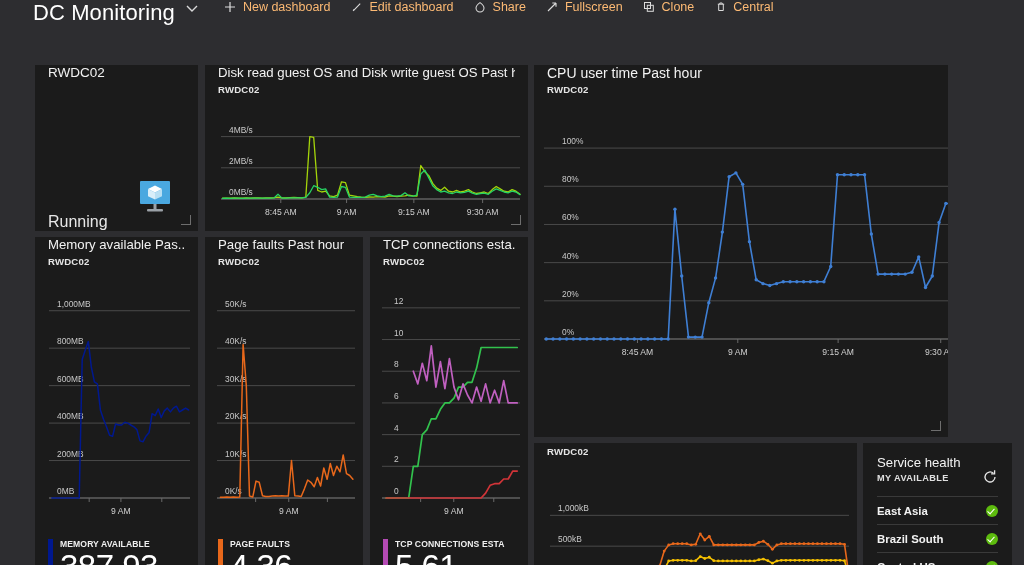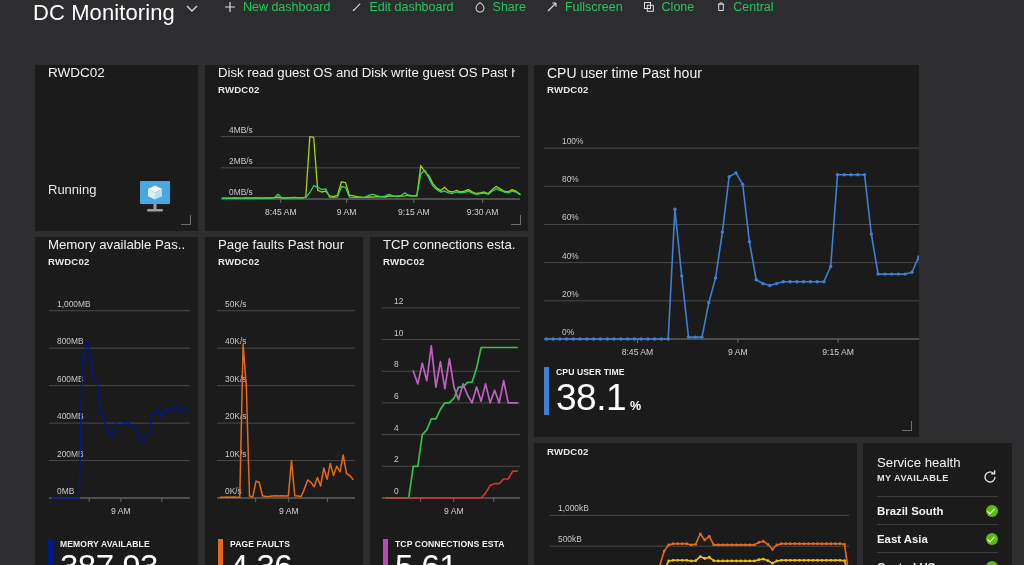--- a/index.html
+++ b/index.html
@@ -8,32 +8,32 @@
     background:#2d2d30;
     font-family:"Liberation Sans", sans-serif;
     color:#ffffff;
     -webkit-font-smoothing:antialiased;
   }
   
   .topbar{height:52px;display:flex;align-items:flex-start;padding:0 0 0 33px;box-sizing:border-box;}
   .dash-title{font-size:22px;font-weight:400;color:#ffffff;letter-spacing:.1px;white-space:nowrap;}
   .chev{margin-left:9px;display:inline-flex;align-items:center;opacity:.92;}
   .cmds{display:flex;align-items:center;margin-left:24px;gap:20px;}
-  .cmd{display:flex;align-items:center;gap:6px;font-size:12.5px;color:#22c55e;white-space:nowrap;cursor:pointer;}
+  .cmd{display:flex;align-items:center;gap:6px;font-size:12.5px;color:#fdba74;white-space:nowrap;cursor:pointer;}
   .cmd .gl{display:inline-flex;width:13px;height:13px;align-items:center;justify-content:center;color:#dcdcdc;}
   
   .board{position:relative;width:1024px;height:513px;}
   .tile{position:absolute;background:#1b1b1b;box-sizing:border-box;overflow:hidden;}
   .t-head{padding:0 13px 0 13px;}
   .t-title{font-size:13.2px;font-weight:400;color:#f2f2f2;white-space:nowrap;overflow:hidden;line-height:16px;}
   .t-sub{font-size:9.6px;font-weight:700;color:#e6e6e6;margin-top:3px;letter-spacing:.2px;}
   .resize{position:absolute;right:7px;bottom:6px;width:9px;height:9px;border-right:1.5px solid #6e6e6e;border-bottom:1.5px solid #6e6e6e;}
   
   .vm-name{font-size:13.5px;color:#f2f2f2;}
-  .vm-state{position:absolute;left:13px;bottom:34px;font-size:13px;color:#e6e6e6;}
+  .vm-state{position:absolute;left:13px;bottom:0;font-size:16px;color:#e6e6e6;}
   .vm-icon{position:absolute;right:22px;bottom:16px;width:40px;height:34px;}
   
   .plot{position:absolute;}
   .plot svg{display:block;}
   .axis-lbl{fill:#c8c8c8;font-size:8.4px;font-family:"Liberation Sans", sans-serif;}
   .axis-lbl-x{fill:#d0d0d0;font-size:8.6px;font-family:"Liberation Sans", sans-serif;text-anchor:middle;}
   .gridline{stroke:#4a4a4a;stroke-width:1;}
   .axisline{stroke:#6a6a6a;stroke-width:1;}
   .tick{stroke:#6a6a6a;stroke-width:1;}
   
@@ -162,21 +162,21 @@
           <text x="208.85500000000002" y="102" class="axis-lbl-x">9:15 AM</text>
           <line x1="277.625" x2="277.625" y1="86" y2="90" class="tick"></line>
           <text x="277.625" y="102" class="axis-lbl-x">9:30 AM</text>
           <path d="M 17.5 85.2 L 21.5 85.1 L 25.4 85.2 L 29.4 84.9 L 33.4 85.1 L 37.3 85.2 L 41.3 84.9 L 45.3 85.1 L 49.2 84.8 L 53.2 84.9 L 57.2 85.1 L 61.1 84.8 L 65.1 84.9 L 69.1 84.6 L 73.0 84.1 L 77.0 84.8 L 81.0 84.9 L 84.9 84.6 L 88.9 84.4 L 92.9 84.6 L 96.8 84.8 L 100.8 84.1 L 104.8 23.6 L 108.7 24.4 L 112.7 77.4 L 116.7 79.0 L 120.6 78.2 L 124.6 82.9 L 128.6 83.7 L 132.5 82.1 L 136.5 68.8 L 140.5 69.6 L 144.4 82.1 L 148.4 82.9 L 152.4 83.7 L 156.3 84.1 L 160.3 84.4 L 164.3 84.0 L 168.2 84.1 L 172.2 83.7 L 176.2 83.8 L 180.1 84.0 L 184.1 82.9 L 188.1 83.2 L 192.0 83.5 L 196.0 83.2 L 200.0 82.9 L 203.9 82.1 L 207.9 82.9 L 211.9 83.2 L 215.8 52.5 L 219.8 58.7 L 223.8 62.6 L 227.7 70.4 L 231.7 75.1 L 235.7 77.4 L 239.6 74.3 L 243.6 78.2 L 247.6 79.0 L 251.5 77.4 L 255.5 79.0 L 259.5 78.2 L 263.4 76.6 L 267.4 79.0 L 271.4 80.5 L 275.3 79.8 L 279.3 79.0 L 283.3 80.5 L 287.2 76.6 L 291.2 73.5 L 295.2 75.9 L 299.1 78.2 L 303.1 79.0 L 307.1 76.6 L 311.0 78.2 L 315.0 81.3" fill="none" stroke="#a4d40a" stroke-width="1.3" stroke-linejoin="round" stroke-linecap="round"></path>
           <path d="M 17.5 85.4 L 21.5 85.2 L 25.4 85.4 L 29.4 85.1 L 33.4 85.2 L 37.3 85.4 L 41.3 85.2 L 45.3 85.2 L 49.2 85.1 L 53.2 85.2 L 57.2 85.2 L 61.1 85.1 L 65.1 85.1 L 69.1 84.9 L 73.0 81.3 L 77.0 85.1 L 81.0 85.1 L 84.9 84.9 L 88.9 84.8 L 92.9 84.9 L 96.8 84.9 L 100.8 84.4 L 104.8 79.8 L 108.7 72.7 L 112.7 74.3 L 116.7 76.6 L 120.6 75.9 L 124.6 84.1 L 128.6 84.4 L 132.5 84.1 L 136.5 73.5 L 140.5 74.3 L 144.4 84.1 L 148.4 84.4 L 152.4 84.4 L 156.3 84.4 L 160.3 84.1 L 164.3 82.1 L 168.2 81.3 L 172.2 82.9 L 176.2 83.7 L 180.1 83.2 L 184.1 81.3 L 188.1 82.9 L 192.0 83.2 L 196.0 82.6 L 200.0 79.8 L 203.9 82.9 L 207.9 83.2 L 211.9 82.1 L 215.8 61.0 L 219.8 57.1 L 223.8 64.9 L 227.7 72.7 L 231.7 76.6 L 235.7 79.0 L 239.6 78.2 L 243.6 79.8 L 247.6 80.5 L 251.5 79.0 L 255.5 79.8 L 259.5 79.4 L 263.4 78.2 L 267.4 80.1 L 271.4 81.3 L 275.3 80.5 L 279.3 80.1 L 283.3 81.3 L 287.2 78.2 L 291.2 75.9 L 295.2 77.4 L 299.1 79.0 L 303.1 79.8 L 307.1 78.2 L 311.0 79.0 L 315.0 81.6" fill="none" stroke="#27d464" stroke-width="1.3" stroke-linejoin="round" stroke-linecap="round"></path>
         </svg>
     </div>
     <div class="resize"></div>
   </div>
 
-  <div class="tile" style="left:534px;top:13px;width:385px;height:372px;">
+  <div class="tile" style="left:534px;top:13px;width:414px;height:372px;">
     <div class="t-head">
       <div class="t-title" style="font-size:14px;">CPU user time Past hour</div>
       <div class="t-sub">RWDC02</div>
     </div>
     <div class="plot" style="left:0;top:50px;">
       <svg id="chart-cpu" width="478" height="260">
           <line x1="10" x2="466" y1="224" y2="224" class="gridline"></line>
           <text x="28" y="220" class="axis-lbl">0%</text>
           <line x1="10" x2="466" y1="185.8181818181818" y2="185.8181818181818" class="gridline"></line>
           <text x="28" y="181.8181818181818" class="axis-lbl">20%</text>
@@ -260,30 +260,20 @@
           <circle cx="411.82447761194027" cy="88.45454545454544" r="1.7" fill="#3f7fd4"></circle>
           <circle cx="418.59641791044777" cy="88.45454545454544" r="1.7" fill="#3f7fd4"></circle>
           <circle cx="425.36835820895516" cy="124.72727272727273" r="1.7" fill="#3f7fd4"></circle>
           <circle cx="432.14029850746266" cy="128.54545454545456" r="1.7" fill="#3f7fd4"></circle>
           <circle cx="438.91223880597016" cy="115.18181818181819" r="1.7" fill="#3f7fd4"></circle>
           <circle cx="445.6841791044776" cy="103.72727272727272" r="1.7" fill="#3f7fd4"></circle>
           <circle cx="452.45611940298505" cy="119" r="1.7" fill="#3f7fd4"></circle>
           <circle cx="459.2280597014925" cy="174.36363636363637" r="1.7" fill="#3f7fd4"></circle>
           <circle cx="465.99999999999994" cy="149.54545454545456" r="1.7" fill="#3f7fd4"></circle>
         </svg>
-    </div>
-    <div class="metric" style="left:10px;bottom:22px;height:48px;">
-      <div class="bar" style="background:#3f7fd4;"></div>
-      <div class="mtxt">
-        <div class="mlabel">CPU USER TIME</div>
-        <div class="mrow">
-          <div class="mval" style="font-size:37px;line-height:40px;">38.1</div>
-          <div class="munit">%</div>
-        </div>
-      </div>
     </div>
     <div class="resize"></div>
   </div>
 
   <div class="tile" style="left:35px;top:185px;width:163px;height:368px;">
     <div class="t-head">
       <div class="t-title">Memory available Pas...</div>
       <div class="t-sub">RWDC02</div>
     </div>
     <div class="plot" style="left:0;top:47px;">
@@ -573,25 +563,25 @@
       <div class="sh-sub">MY AVAILABLE</div>
     </div>
     <div class="sh-refresh">
       <svg width="16" height="16" viewBox="0 0 16 16">
         <path d="M13 8 a5 5 0 1 1 -1.6 -3.7" fill="none" stroke="#e6e6e6" stroke-width="1.3"></path>
         <path d="M12.6 1.3 L12.6 4.8 L9.1 4.8" fill="none" stroke="#e6e6e6" stroke-width="1.3"></path>
       </svg>
     </div>
     <div class="sh-list">
       <div class="sh-row">
-        <span class="nm">Brazil South</span>
+        <span class="nm">East Asia</span>
         <span class="sh-ok"></span>
       </div>
       <div class="sh-row">
-        <span class="nm">East Asia</span>
+        <span class="nm">Brazil South</span>
         <span class="sh-ok"></span>
       </div>
       <div class="sh-row">
         <span class="nm">Central US</span>
         <span class="sh-ok"></span>
       </div>
     </div>
 
   </div>
 

